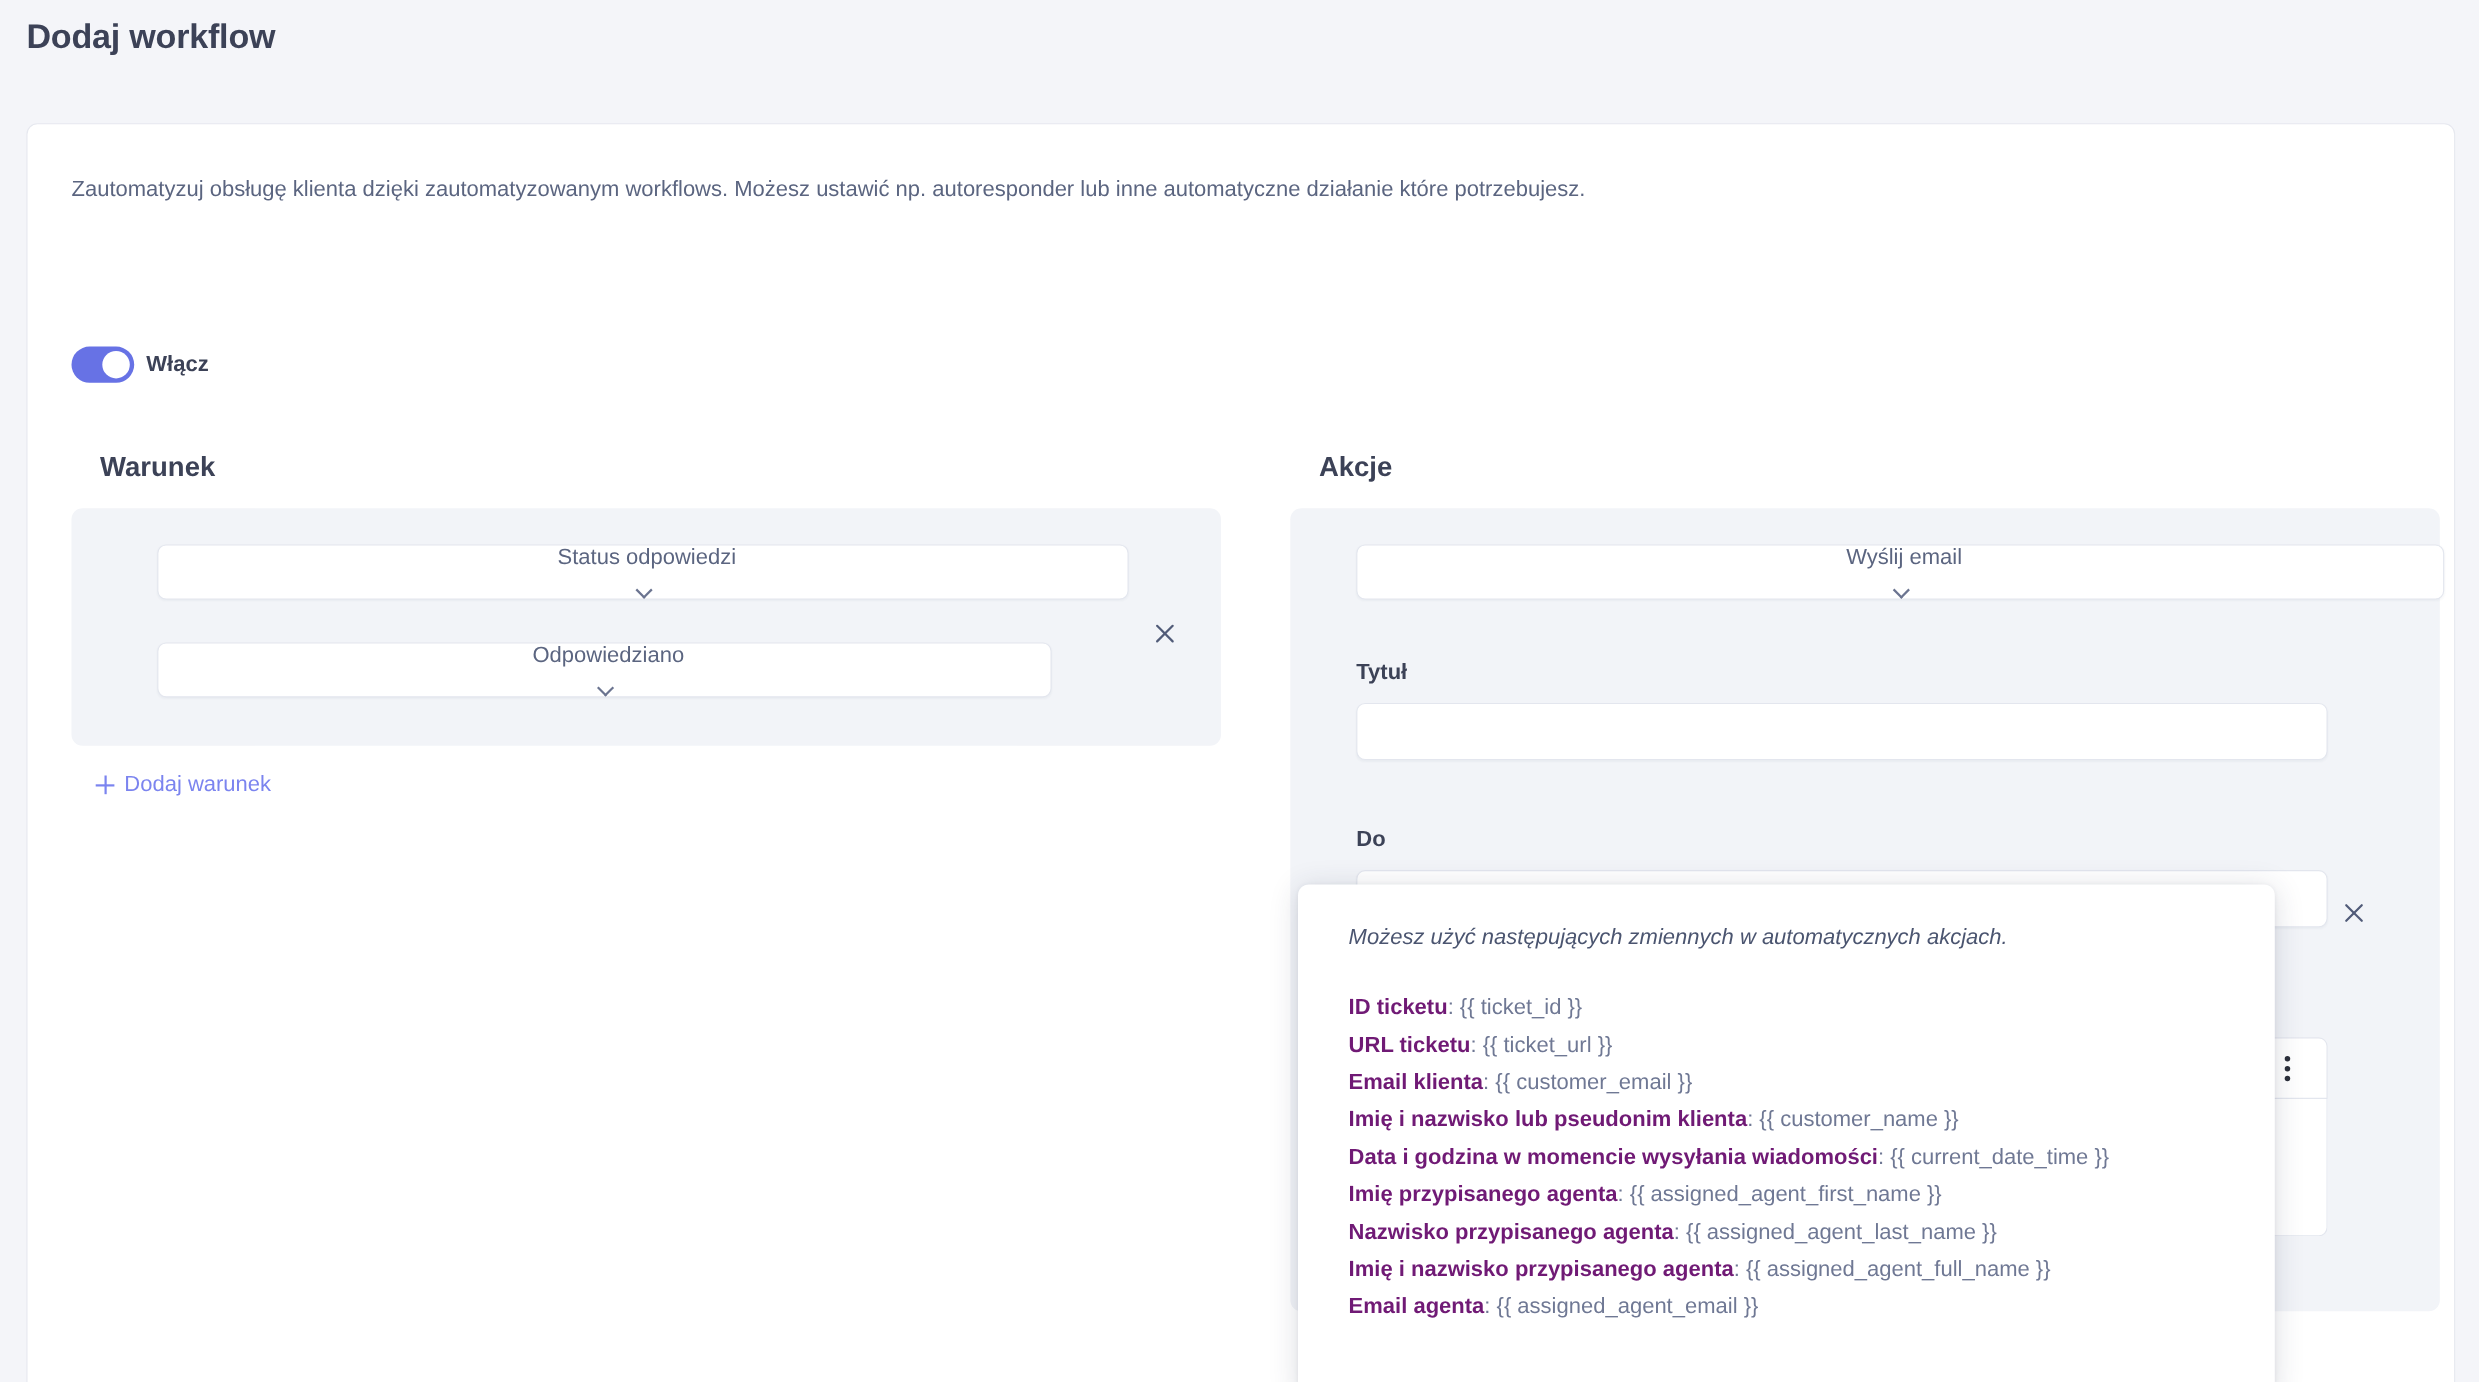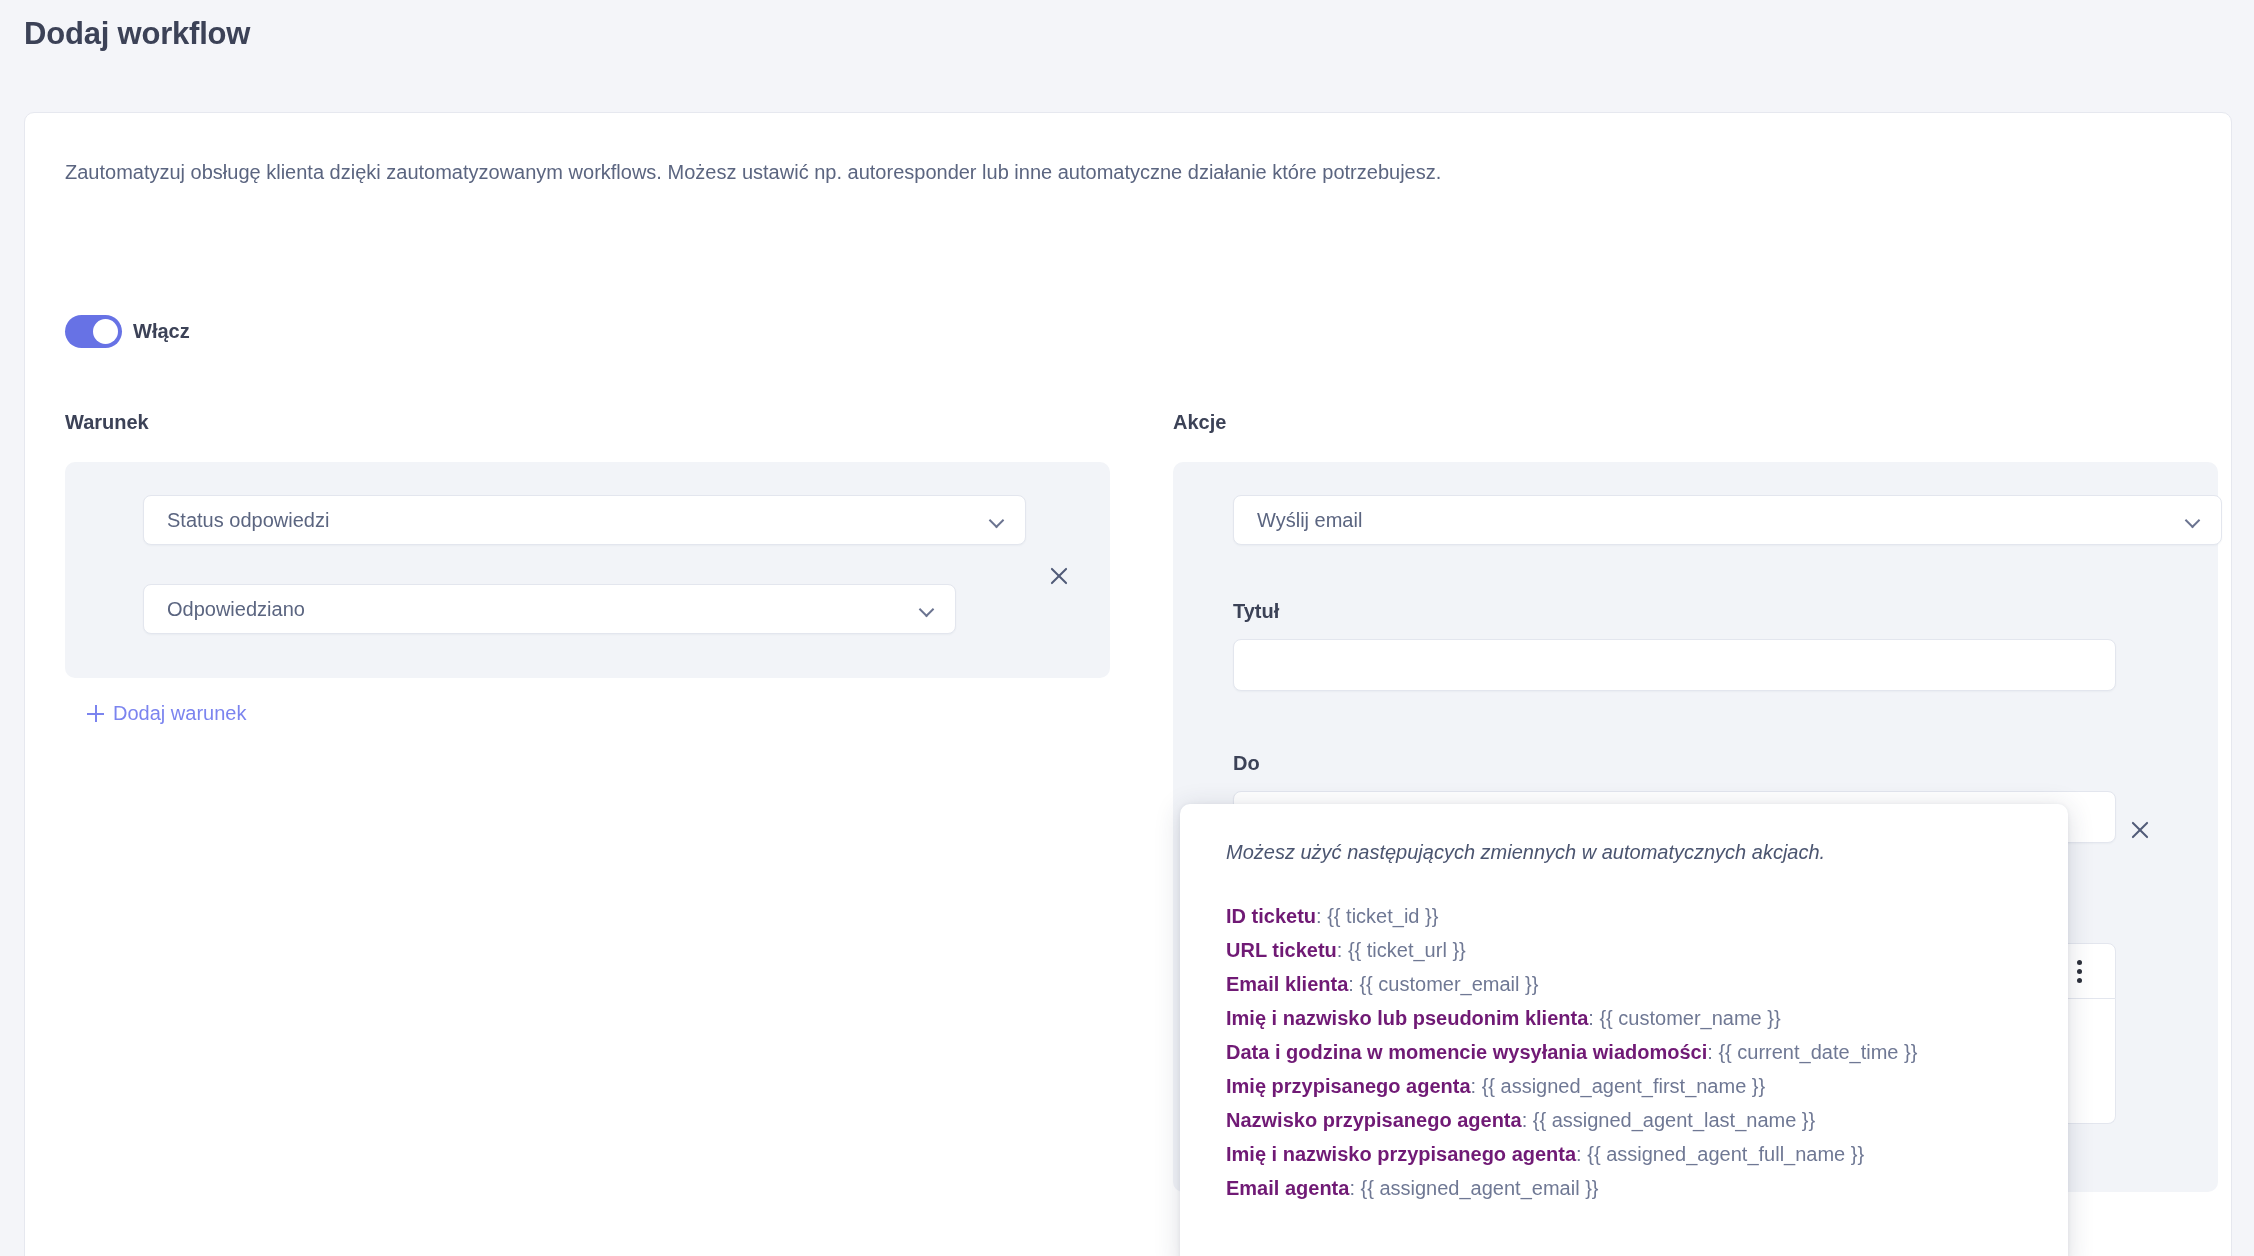--- a/index.html
+++ b/index.html
@@ -78,23 +78,24 @@
   }
   .toggle-label {
     font-size: 20px;
     font-weight: bold;
     color: #3c4257;
   }
 
   
   .col-head {
     position: absolute;
-    font-size: 20px;
+    font-size: 25px;
     font-weight: bold;
     color: #3c4257;
+    margin-left: 26px;
   }
   .col-head.left  { left: 40px;   top: 298px; }
   .col-head.right { left: 1148px; top: 298px; }
 
   
   .group {
     position: absolute;
     background: #f2f4f8;
     border-radius: 10px;
   }
@@ -118,20 +119,21 @@
     border: 1px solid #e3e6ee;
     border-radius: 8px;
     height: 50px;
     display: flex;
     align-items: center;
     padding: 0 16px 0 23px;
     font-size: 20px;
     color: #5b6580;
     cursor: pointer;
     box-shadow: 0 1px 2px rgba(32,42,70,0.04);
+    flex-direction: column;
   }
   .select .val { flex: 1; white-space: nowrap; overflow: hidden; }
   .chev {
     width: 16px; height: 16px;
     flex: none;
     position: relative;
     margin-right: 4px;
   }
   .chev::before {
     content: "";

